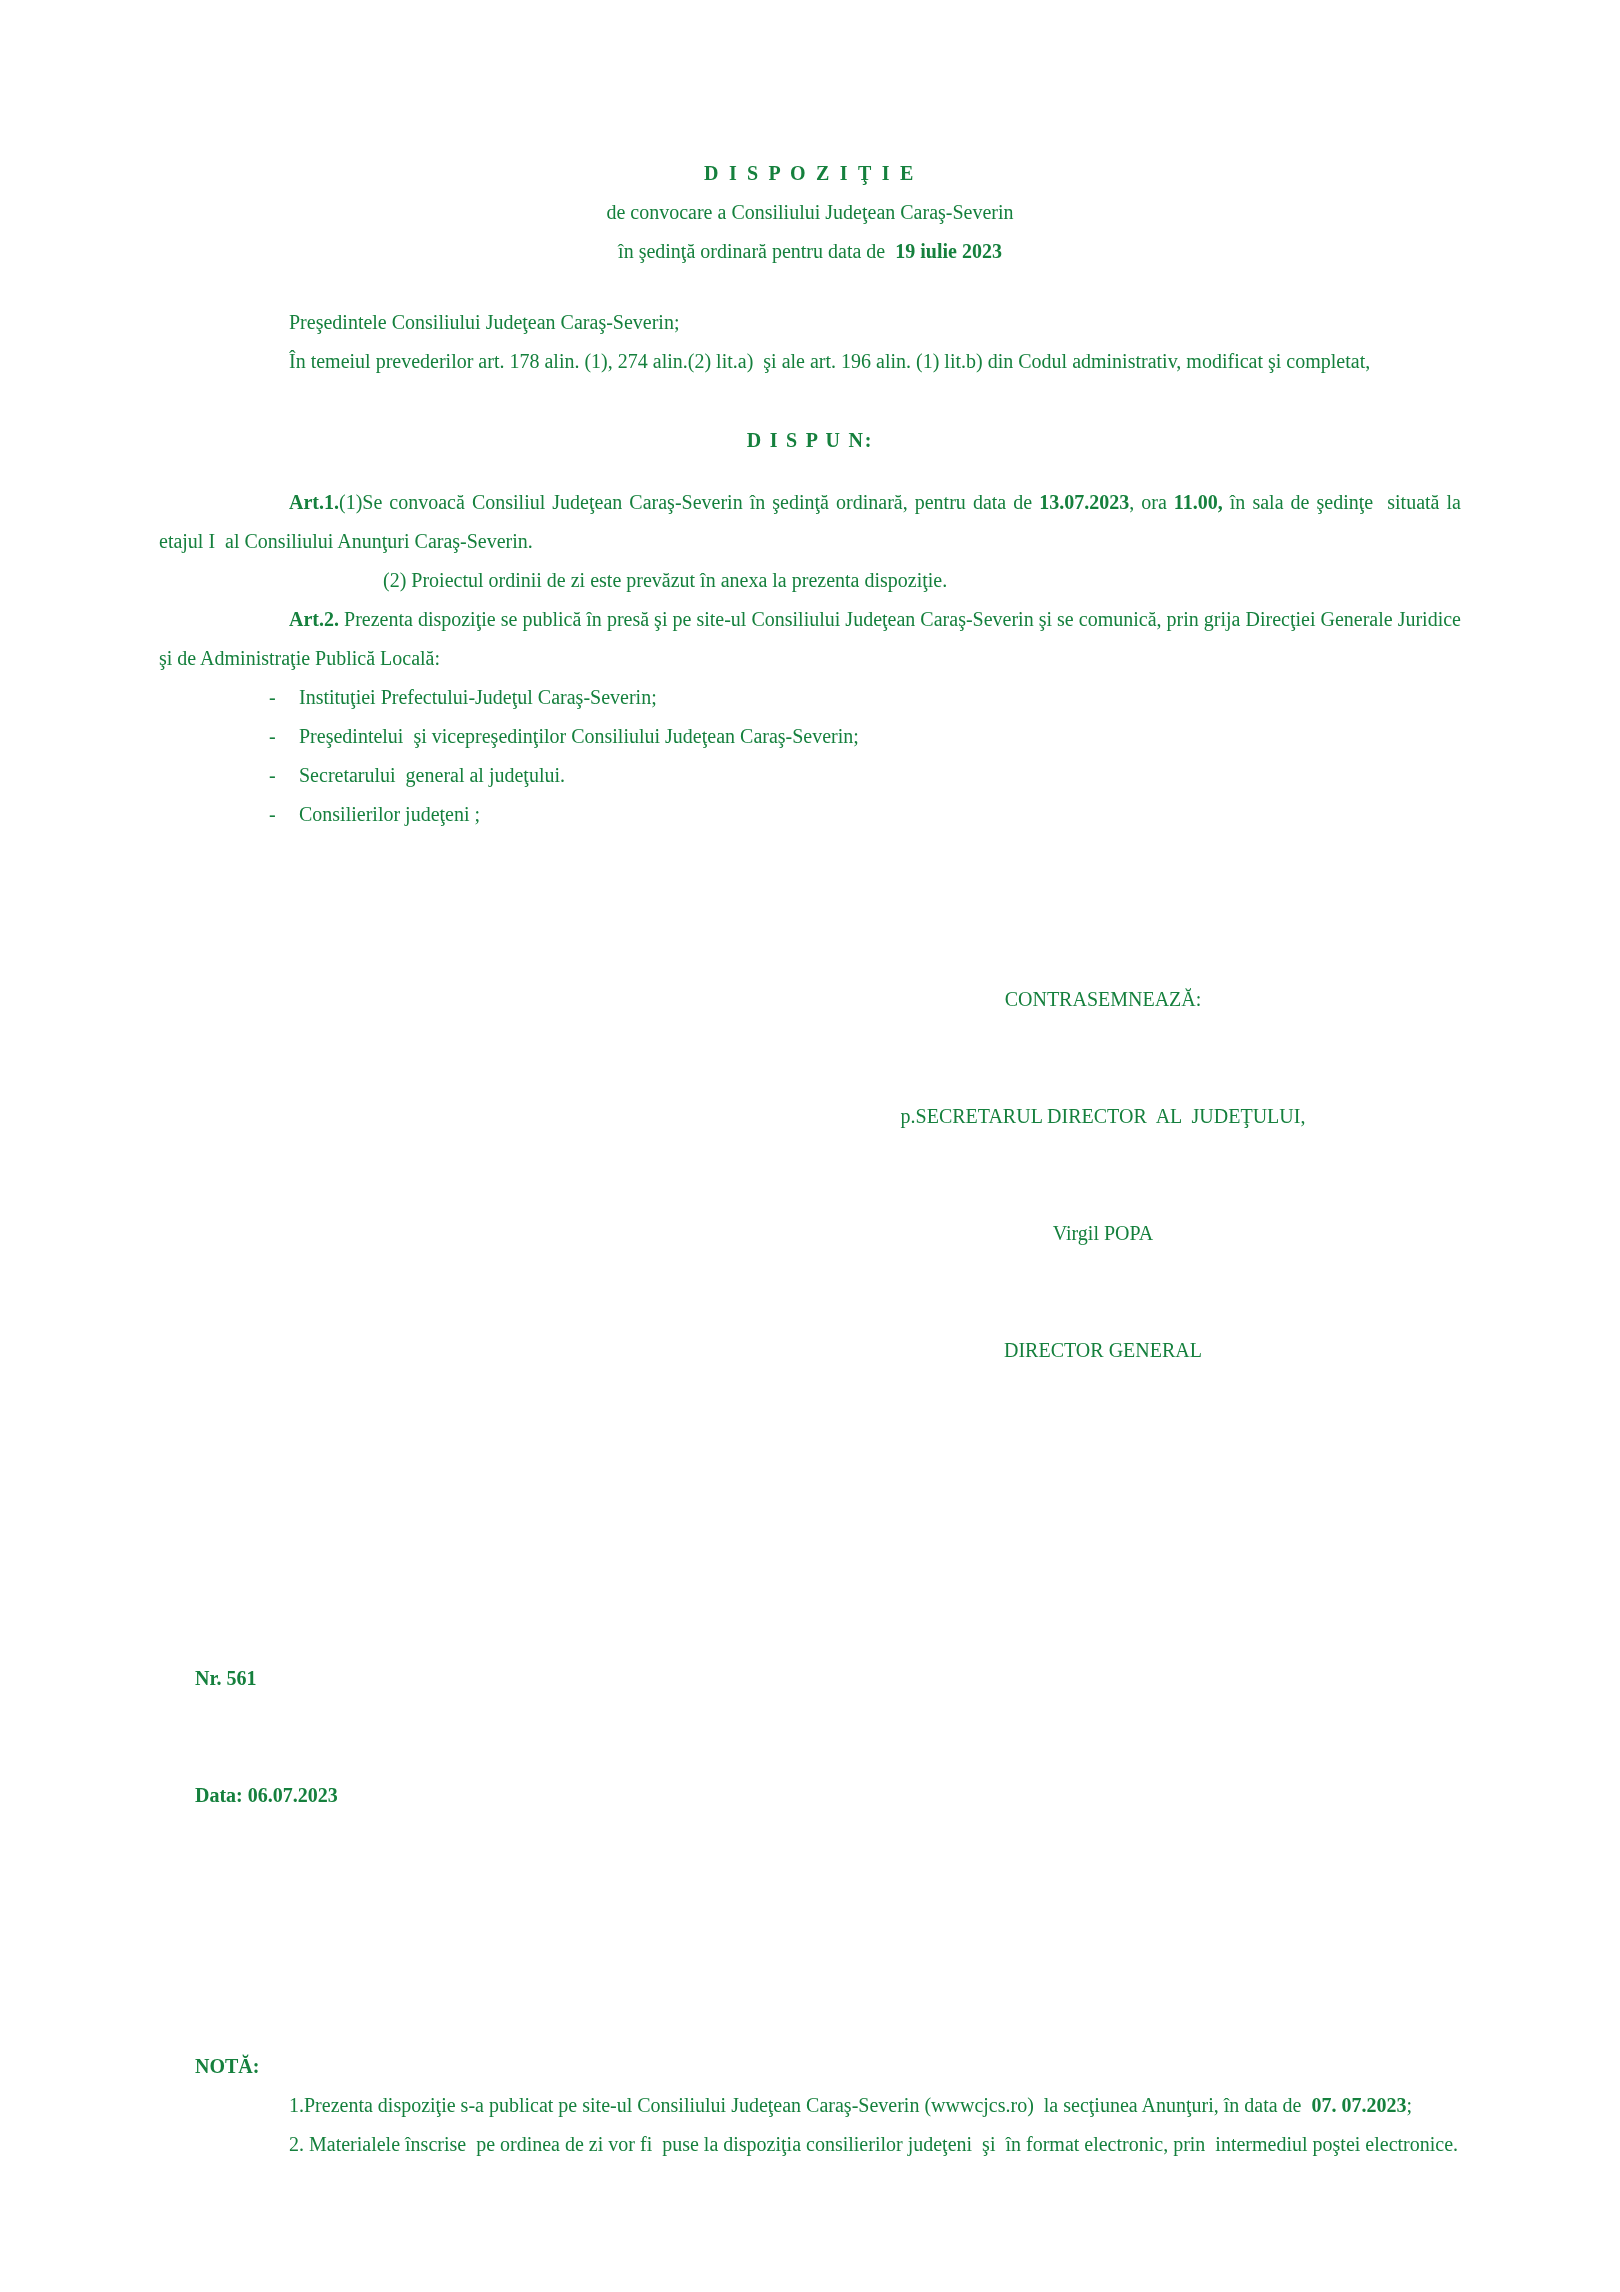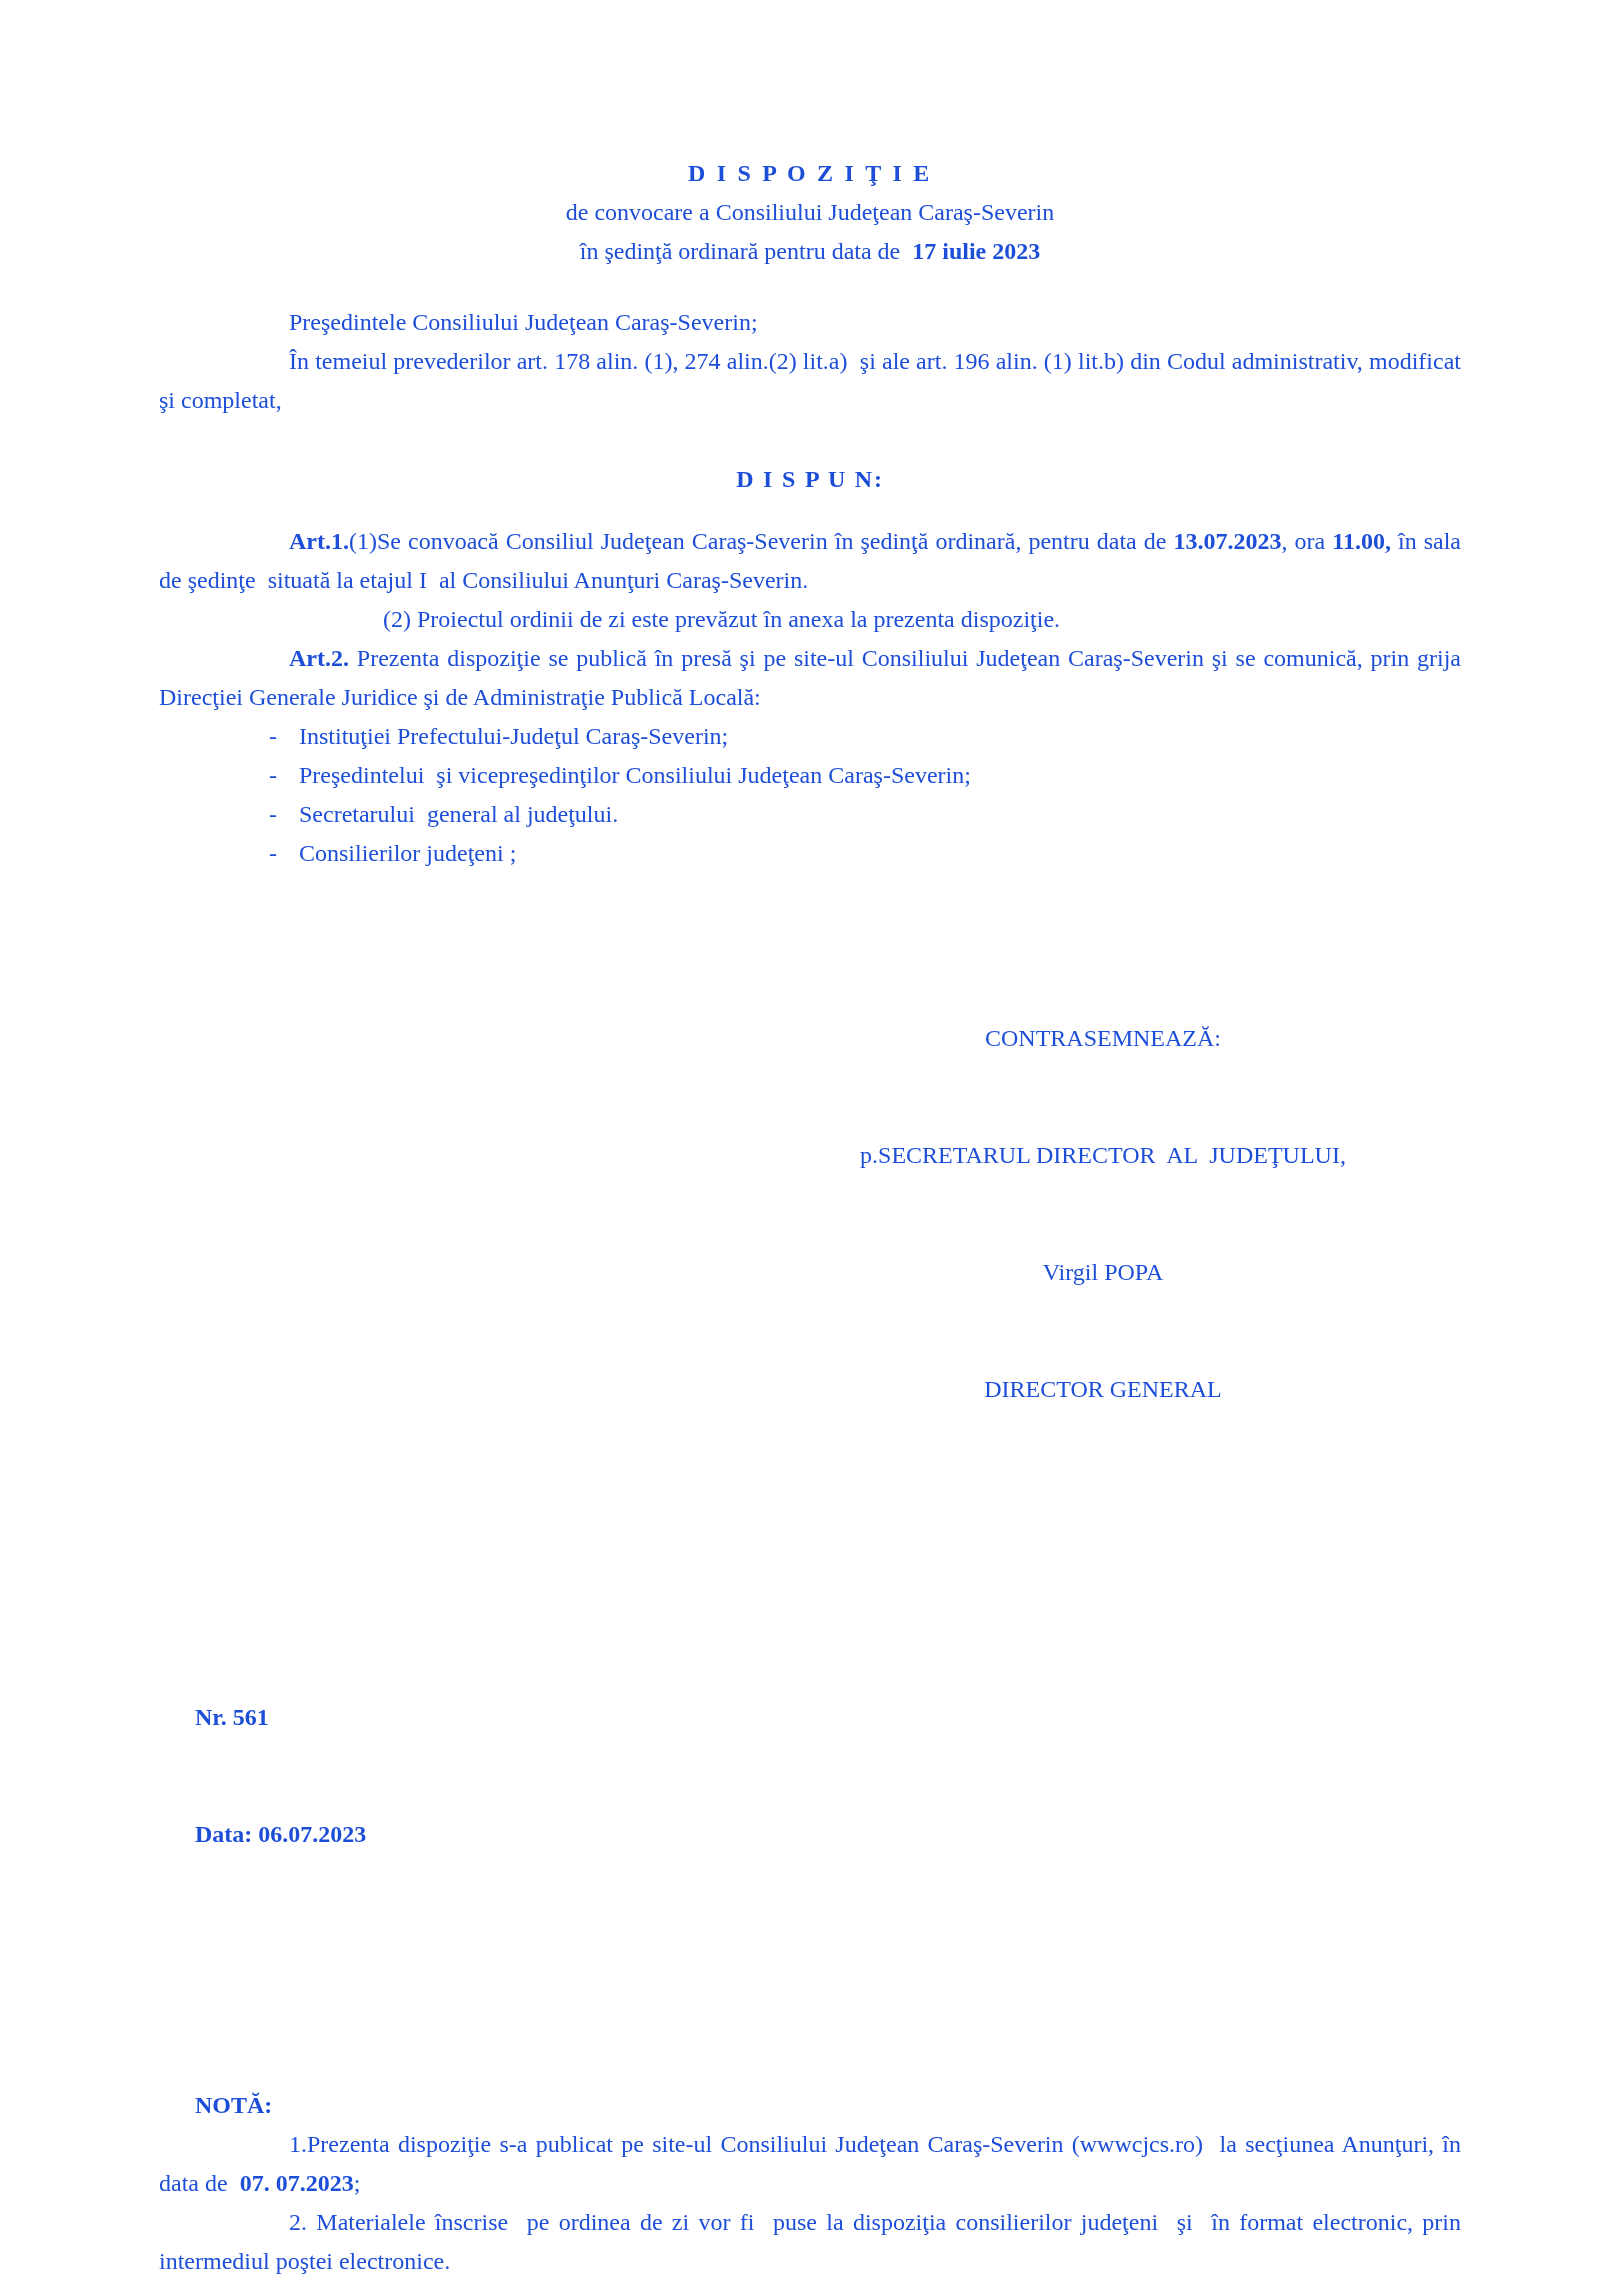--- a/index.html
+++ b/index.html
@@ -7,23 +7,23 @@
     padding: 0;
     background: #ffffff;
   }
   .page {
     position: relative;
     width: 1620px;
     height: 2293px;
     box-sizing: border-box;
     padding: 154px 159px 16px 159px;
     background: #ffffff;
-    color: #1d4ed8;
+    color: #15803d;
     font-family: "Liberation Serif", "DejaVu Serif", serif;
-    font-size: 24px;
+    font-size: 20px;
     line-height: 39px;
     overflow: hidden;
   }
   .para {
     white-space: pre-wrap;
     text-align: justify;
     margin: 0;
   }
   .center { text-align: center; white-space: pre-wrap; }
   .b { font-weight: bold; }
@@ -71,21 +71,21 @@
   }
 </style>
 </head>
 <body>
 
 <div class="page">
 
   <div class="title-block">
     <div class="center doc-title">D I S P O Z I Ţ I E</div>
     <div class="center">de convocare a Consiliului Judeţean Caraş-Severin</div>
-    <div class="center"><span>în şedinţă ordinară pentru data de  </span><span class="b">17 iulie 2023</span></div>
+    <div class="center"><span>în şedinţă ordinară pentru data de  </span><span class="b">19 iulie 2023</span></div>
   </div>
 
   <div class="para indent1">Preşedintele Consiliului Judeţean Caraş-Severin;</div>
   <div class="para indent1">În temeiul prevederilor art. 178 alin. (1), 274 alin.(2) lit.a)  şi ale art. 196 alin. (1) lit.b) din Codul administrativ, modificat şi completat,</div>
 
   <div class="dispun-heading">D I S P U N:</div>
 
   <div class="para indent1"><span class="b">Art.1.</span><span>(1)Se convoacă Consiliul Judeţean Caraş-Severin în şedinţă ordinară, pentru data de </span><span class="b">13.07.2023</span><span>, ora </span><span class="b">11.00,</span><span> în sala de şedinţe  situată la etajul I  al Consiliului Anunţuri Caraş-Severin.</span></div>
 
   <div class="para indent2">(2) Proiectul ordinii de zi este prevăzut în anexa la prezenta dispoziţie.</div>

